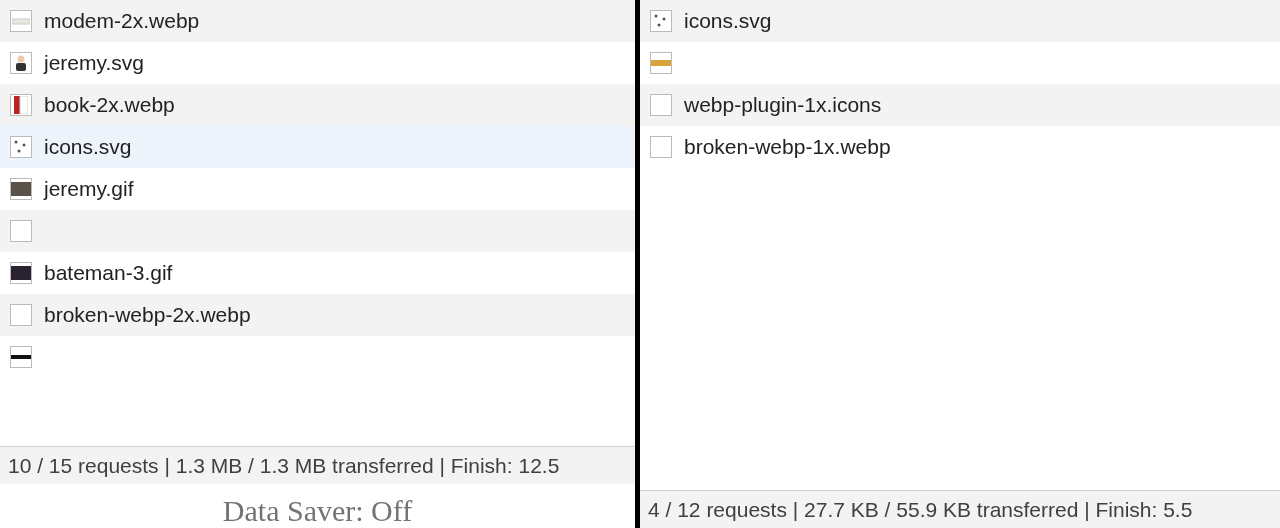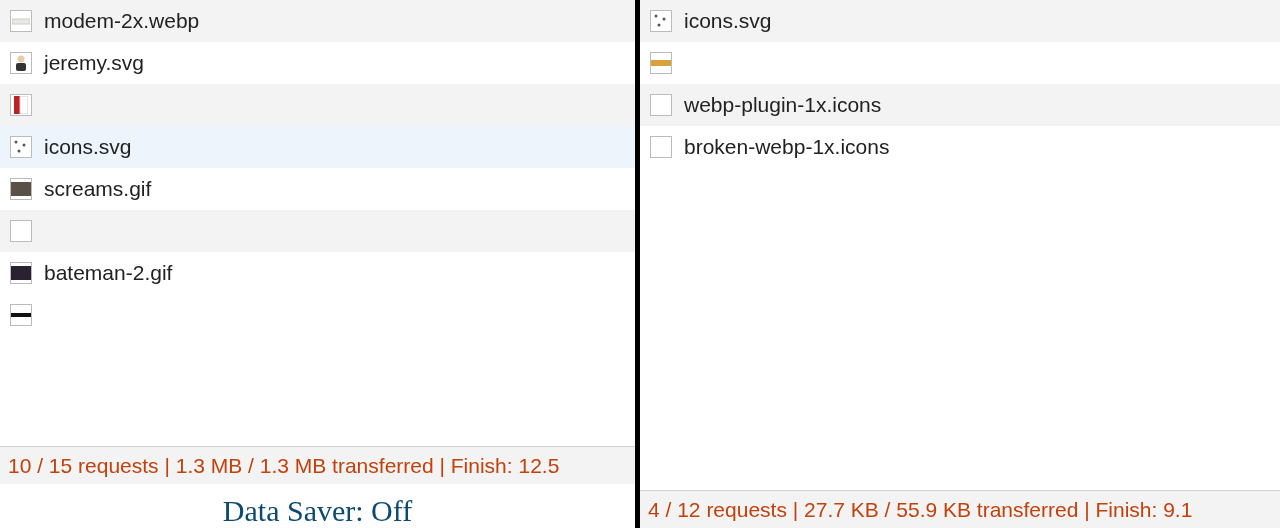--- a/index.html
+++ b/index.html
@@ -49,28 +49,28 @@
     .thumb svg { display: block; }
     .filler { flex: 1 1 auto; }
     .status {
       height: 38px;
       border-top: 1px solid #d0d0d0;
       background: #f3f3f3;
       display: flex;
       align-items: center;
       padding: 0 8px;
       font-size: 21px;
-      color: #c2410c;
+      color: #404040;
       white-space: nowrap;
       overflow: hidden;
     }
     .caption {
       text-align: center;
       font-size: 30px;
-      color: #0c4a6e;
+      color: #737373;
       padding-top: 10px;
       font-family: Georgia, 'Times New Roman', serif;
     }
   </style>
 </head>
 <body>
 
 <div class="wrap">
 
   <div class="pane left">
@@ -92,53 +92,62 @@
           </span>
           <span>jeremy.svg</span>
         </div>
         <div class="row even">
           <span class="thumb">
             <svg width="14" height="18">
               <rect x="0" y="0" width="6" height="18" fill="#b22"></rect>
               <rect x="6" y="0" width="8" height="18" fill="#fff" stroke="#ccc"></rect>
             </svg>
           </span>
+          <span>book-2x.webp</span>
         </div>
         <div class="row sel">
           <span class="thumb">
             <svg width="18" height="18">
               <circle cx="4" cy="4" r="1.5" fill="#555"></circle>
               <circle cx="12" cy="7" r="1.5" fill="#555"></circle>
               <circle cx="7" cy="13" r="1.5" fill="#555"></circle>
             </svg>
           </span>
           <span>icons.svg</span>
         </div>
         <div class="row odd">
           <span class="thumb">
             <svg width="20" height="14">
               <rect width="20" height="14" fill="#5a5248"></rect>
             </svg>
           </span>
-          <span>screams.gif</span>
+          <span>jeremy.gif</span>
         </div>
         <div class="row even">
           <span class="thumb">
             <svg width="18" height="18">
               <rect width="18" height="18" fill="#fff"></rect>
             </svg>
           </span>
         </div>
         <div class="row odd">
           <span class="thumb">
             <svg width="20" height="14">
               <rect width="20" height="14" fill="#2a2230"></rect>
             </svg>
           </span>
-          <span>bateman-2.gif</span>
+          <span>bateman-3.gif</span>
+        </div>
+        <div class="row even">
+          <span class="thumb">
+            <svg width="18" height="18">
+              <rect width="18" height="18" fill="#fff"></rect>
+            </svg>
+          </span>
+          <span>broken-webp-2x.webp</span>
         </div>
         <div class="row odd">
           <span class="thumb">
             <svg width="20" height="14">
               <rect x="0" y="5" width="20" height="4" fill="#111"></rect>
             </svg>
           </span>
         </div>
       </div>
     <div class="filler"></div>
@@ -174,22 +183,22 @@
             </svg>
           </span>
           <span>webp-plugin-1x.icons</span>
         </div>
         <div class="row odd">
           <span class="thumb">
             <svg width="18" height="18">
               <rect width="18" height="18" fill="#fff"></rect>
             </svg>
           </span>
-          <span>broken-webp-1x.icons</span>
+          <span>broken-webp-1x.webp</span>
         </div>
       </div>
     <div class="filler"></div>
     <div class="status">
-      <span>4 / 12 requests | 27.7 KB / 55.9 KB transferred | Finish: 9.1</span>
+      <span>4 / 12 requests | 27.7 KB / 55.9 KB transferred | Finish: 5.5</span>
     </div>
   </div>
 
 </div>
 
 </body></html>

